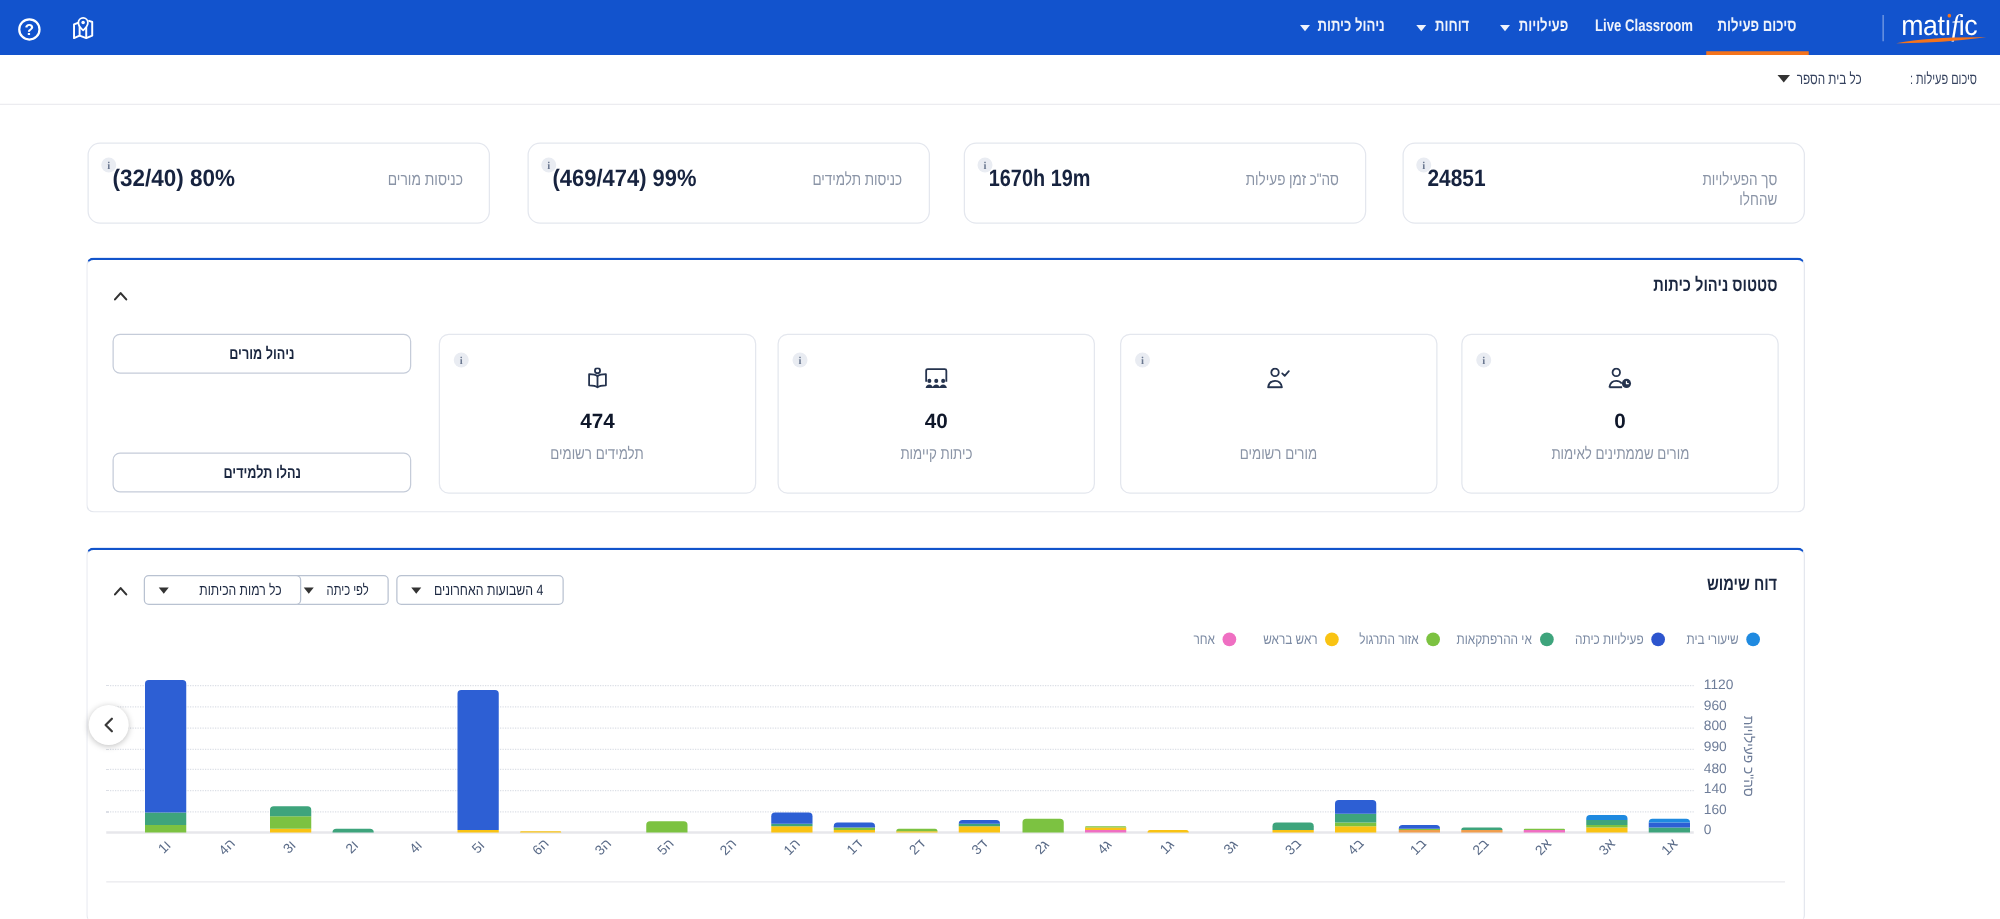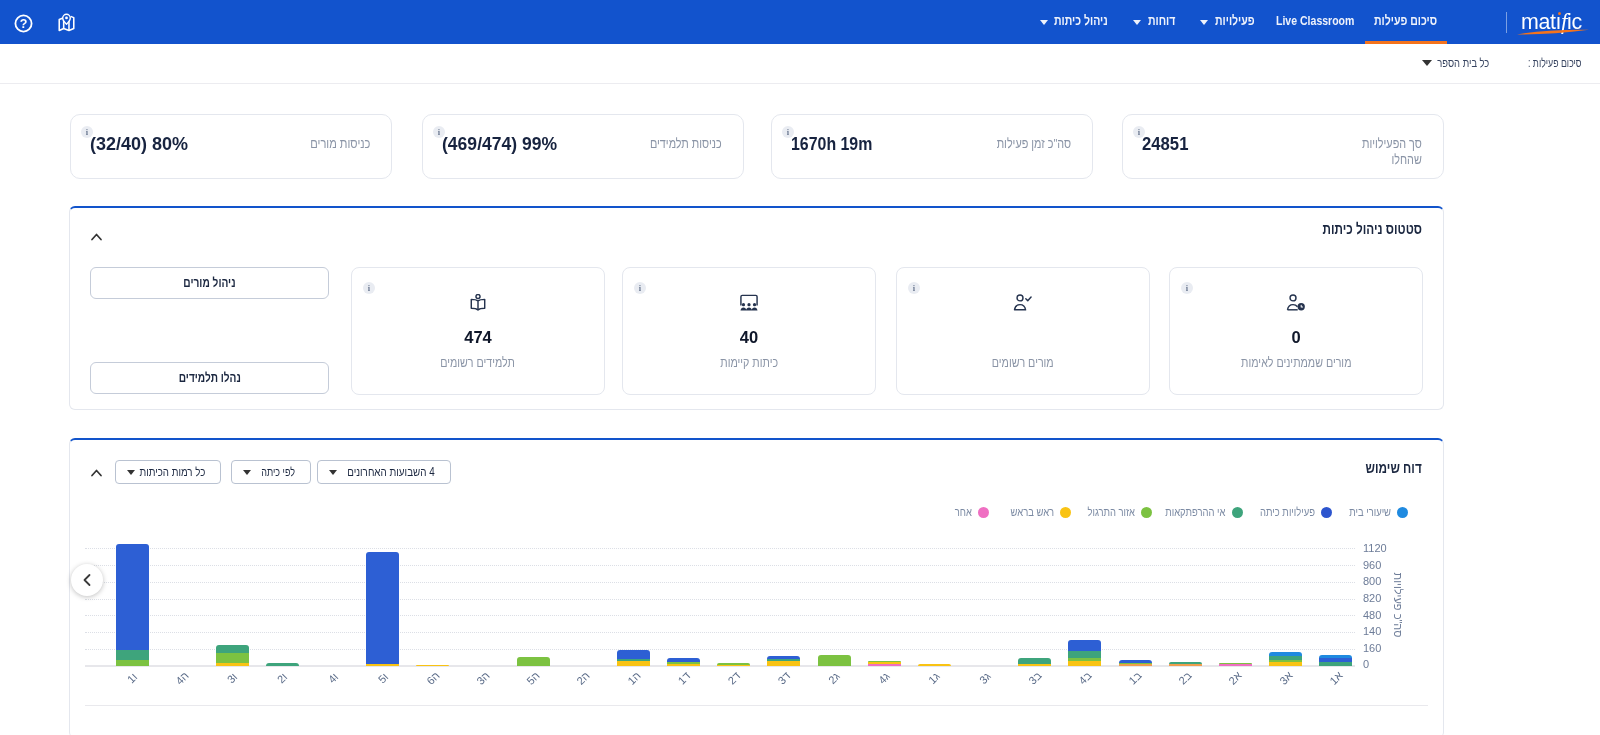--- a/index.html
+++ b/index.html
@@ -151,41 +151,41 @@
 </div>
 
 <div class="section" style="top:437.5px;height:300px;border-bottom:none;">
   <div class="sectitle" style="top:19px;"><span style="display:inline-block;transform:scaleX(0.783);transform-origin:100% 50%;">דוח שימוש</span></div>
   <svg class="chev" style="left:20px;top:26.5px;" viewBox="0 0 13 13">
       <path d="M2 9.5 6.5 4.5l4.5 5" fill="none" stroke="#333" stroke-width="1.7" stroke-linecap="round" stroke-linejoin="round"></path>
     </svg>
 </div>
 <div class="drop" style="left:317px;width:134px;"><span style="display:inline-block;transform:scaleX(0.82);transform-origin:100% 50%;">4 השבועות האחרונים</span><span class="dcaret"></span></div>
 <div class="drop" style="left:231px;width:80px;"><span style="display:inline-block;transform:scaleX(0.75);transform-origin:100% 50%;">לפי כיתה</span><span class="dcaret"></span></div>
-<div class="drop" style="left:115px;width:106px;"><span style="display:inline-block;transform:scaleX(0.81);transform-origin:100% 50%;">כל רמות הכיתות</span><span class="dcaret"></span></div>
+<div class="drop" style="left:115px;width:126px;"><span style="display:inline-block;transform:scaleX(0.81);transform-origin:100% 50%;">כל רמות הכיתות</span><span class="dcaret"></span></div>
 <div class="leg" style="right:192px;"><i style="background:#1f8ae0;"></i><span class="lx">שיעורי בית</span></div>
 <div class="leg" style="right:268px;"><i style="background:#2d55ce;"></i><span class="lx">פעילויות כיתה</span></div>
 <div class="leg" style="right:357.5px;"><i style="background:#3ea47c;"></i><span class="lx">אי ההרפתקאות</span></div>
 <div class="leg" style="right:448px;"><i style="background:#7cc241;"></i><span class="lx">אזור התרגול</span></div>
 <div class="leg" style="right:529px;"><i style="background:#f9c313;"></i><span class="lx">ראש בראש</span></div>
 <div class="leg" style="right:611px;"><i style="background:#ef6fc2;"></i><span class="lx">אחר</span></div>
 
 <div class="grid" style="top:548.4px;"></div>
 <div class="grid" style="top:565.1px;"></div>
 <div class="grid" style="top:581.8px;"></div>
 <div class="grid" style="top:598.5px;"></div>
 <div class="grid" style="top:615.2px;"></div>
 <div class="grid" style="top:631.9px;"></div>
 <div class="grid" style="top:648.6px;"></div>
 <div class="abs" style="left:85px;top:665.3px;width:1270px;height:1.6px;background:#e7e7eb;"></div>
 
 <div class="yl" style="top:542px;">1120</div>
 <div class="yl" style="top:558.5px;">960</div>
 <div class="yl" style="top:575px;">800</div>
-<div class="yl" style="top:591.8px;">820</div>
+<div class="yl" style="top:591.8px;">990</div>
 <div class="yl" style="top:608.5px;">480</div>
 <div class="yl" style="top:625px;">140</div>
 <div class="yl" style="top:642px;">160</div>
 <div class="yl" style="top:658px;">0</div>
 <div class="abs" style="left:1358px;top:599px;font-size:11px;color:#6d7c98;direction:rtl;transform:rotate(90deg);transform-origin:center;white-space:nowrap;width:80px;text-align:center;">סה"כ פעילויות</div>
 
 <div style="position:absolute;left:115.5px;top:659.5px;width:33px;height:6.5px;background:#7cc241;"></div>
 <div style="position:absolute;left:115.5px;top:649.5px;width:33px;height:10.0px;background:#3ea47c;"></div>
 <div style="position:absolute;left:115.5px;top:543.5px;width:33px;height:106.0px;background:#2d5fd4;border-radius:3px 3px 0 0;"></div>
 <div class="xl" style="left:112.0px;top:672px;">1ו</div>

